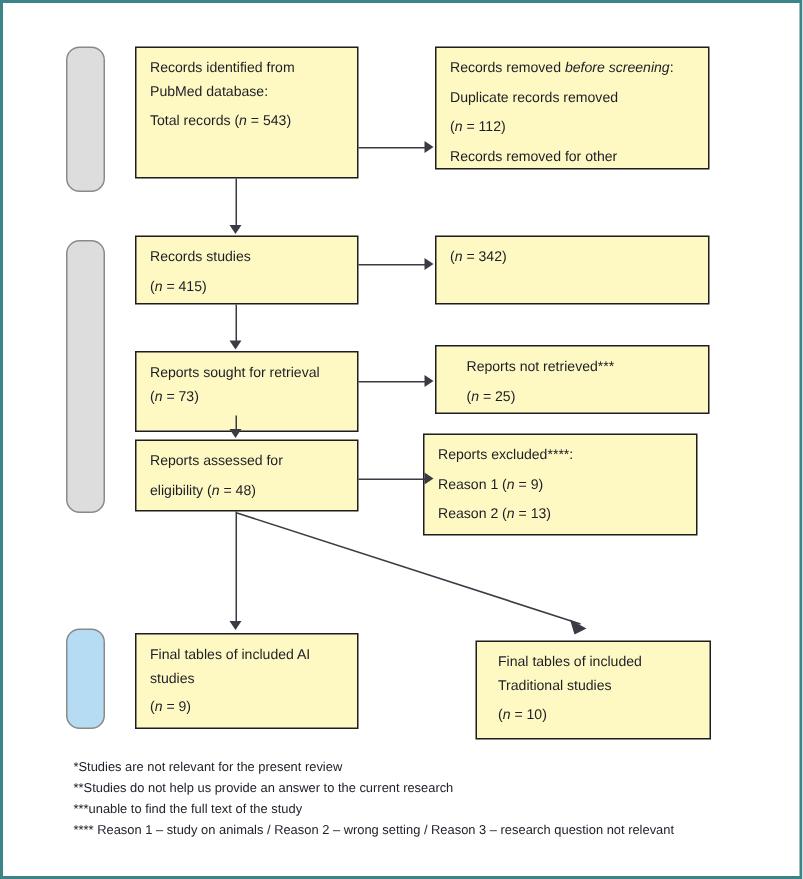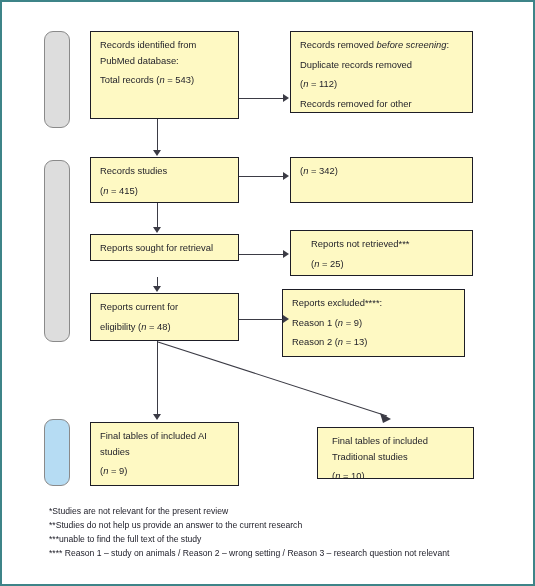--- a/index.html
+++ b/index.html
@@ -109,27 +109,27 @@
     <p class="tight">Records identified from</p>
     <p>PubMed database:</p>
     <p><span>Total records (</span><i>n</i><span> = 543)</span></p>
   </div>
 
   <div class="fbox" style="left:88px; top:155px; width:149px; height:46px;">
     <p>Records studies</p>
     <p><span>(</span><i>n</i><span> = 415)</span></p>
   </div>
 
-  <div class="fbox" style="left:88px; top:232px; width:149px; height:27px;">
+  <div class="fbox" style="left:88px; top:232px; width:149px; height:54px;">
     <p class="tight">Reports sought for retrieval</p>
     <p><span>(</span><i>n</i><span> = 73)</span></p>
   </div>
 
   <div class="fbox" style="left:88px; top:291px; width:149px; height:48px;">
-    <p>Reports current for</p>
+    <p>Reports assessed for</p>
     <p><span>eligibility (</span><i>n</i><span> = 48)</span></p>
   </div>
 
   <div class="fbox" style="left:88px; top:420px; width:149px; height:64px;">
     <p class="tight">Final tables of included AI</p>
     <p>studies</p>
     <p><span>(</span><i>n</i><span> = 9)</span></p>
   </div>
 
   <div class="fbox" style="left:288px; top:29px; width:183px; height:82px;">
@@ -147,21 +147,21 @@
     <p>Reports not retrieved***</p>
     <p><span>(</span><i>n</i><span> = 25)</span></p>
   </div>
 
   <div class="fbox" style="left:280px; top:287px; width:183px; height:68px;">
     <p>Reports excluded****:</p>
     <p><span>Reason 1 (</span><i>n</i><span> = 9)</span></p>
     <p><span>Reason 2 (</span><i>n</i><span> = 13)</span></p>
   </div>
 
-  <div class="fbox" style="left:315px; top:425px; width:157px; height:52px;padding-left:14px;">
+  <div class="fbox" style="left:315px; top:425px; width:157px; height:66px;padding-left:14px;">
     <p class="tight">Final tables of included</p>
     <p>Traditional studies</p>
     <p><span>(</span><i>n</i><span> = 10)</span></p>
   </div>
 
   <div class="conn h" style="left:237px; top:96px; width:45px;"></div>
   <div class="arrowhead right" style="left:281px; top:92px;"></div>
 
   <div class="conn v" style="left:155px; top:117px; height:32px;"></div>
   <div class="arrowhead down" style="left:151px; top:148px;"></div>

